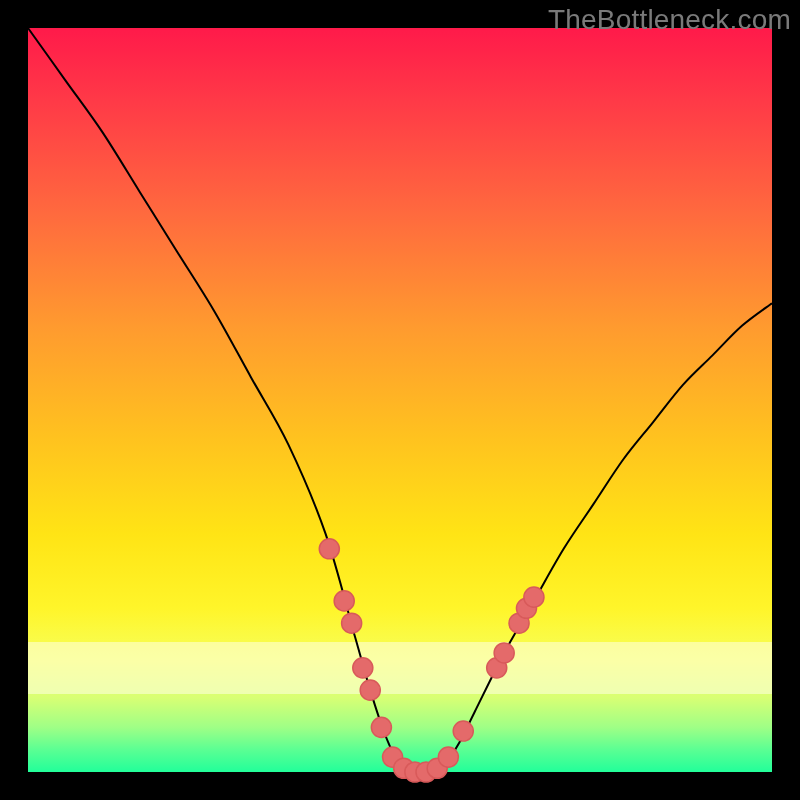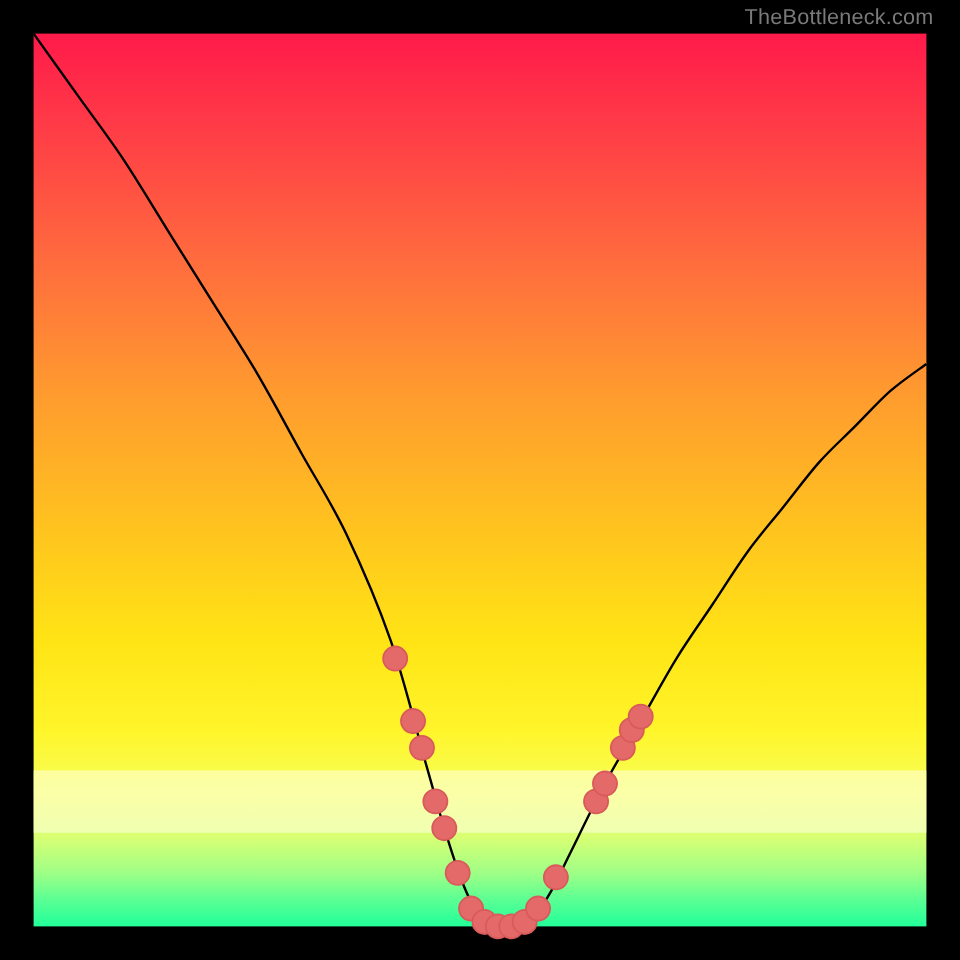--- a/index.html
+++ b/index.html
@@ -45,23 +45,23 @@
     position: absolute;
     left: 0;
     width: 100%;
     top: 82.5%;
     height: 7%;
     background: rgba(255,255,230,0.55);
   }
   .watermark {
     position: absolute;
     top: 4px;
-    right: 22px;
+    right: 9px;
     font-family: Arial, Helvetica, sans-serif;
-    font-size: 18px;
+    font-size: 28px;
     color: #7a7a7a;
     letter-spacing: 0.2px;
     user-select: none;
   }
   svg.curve {
     position: absolute;
     left: 0;
     top: 0;
     width: 100%;
     height: 100%;

